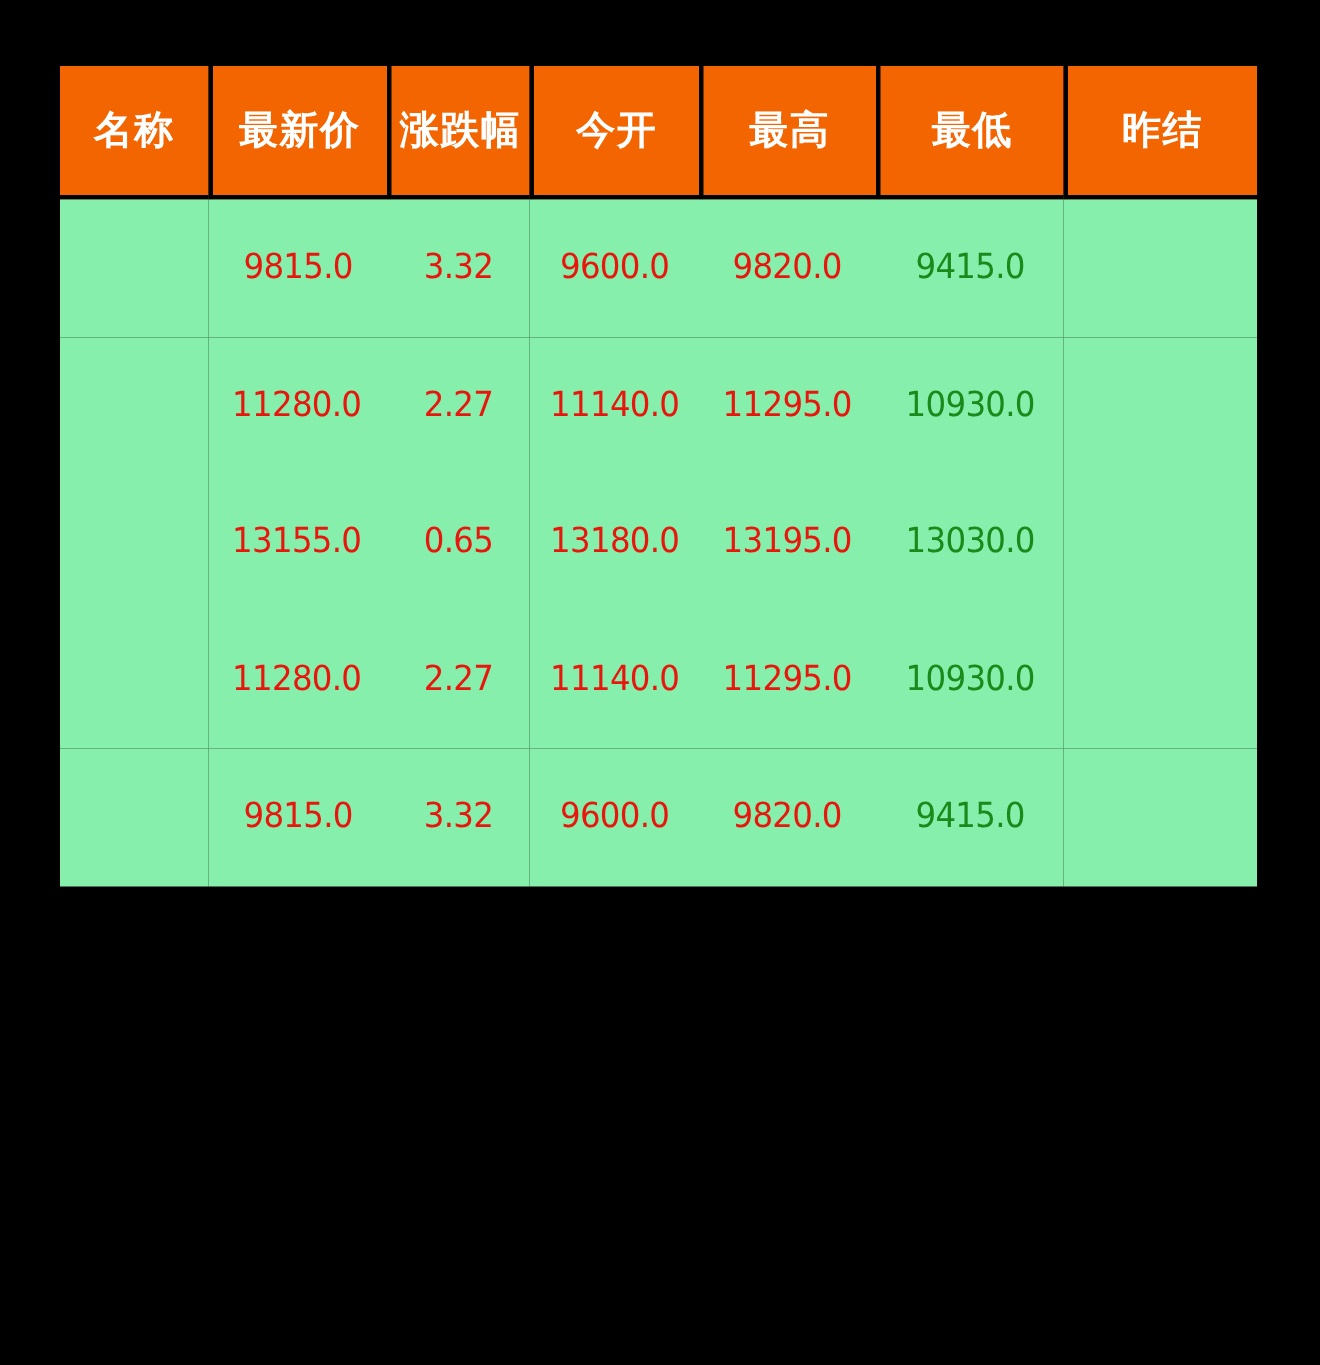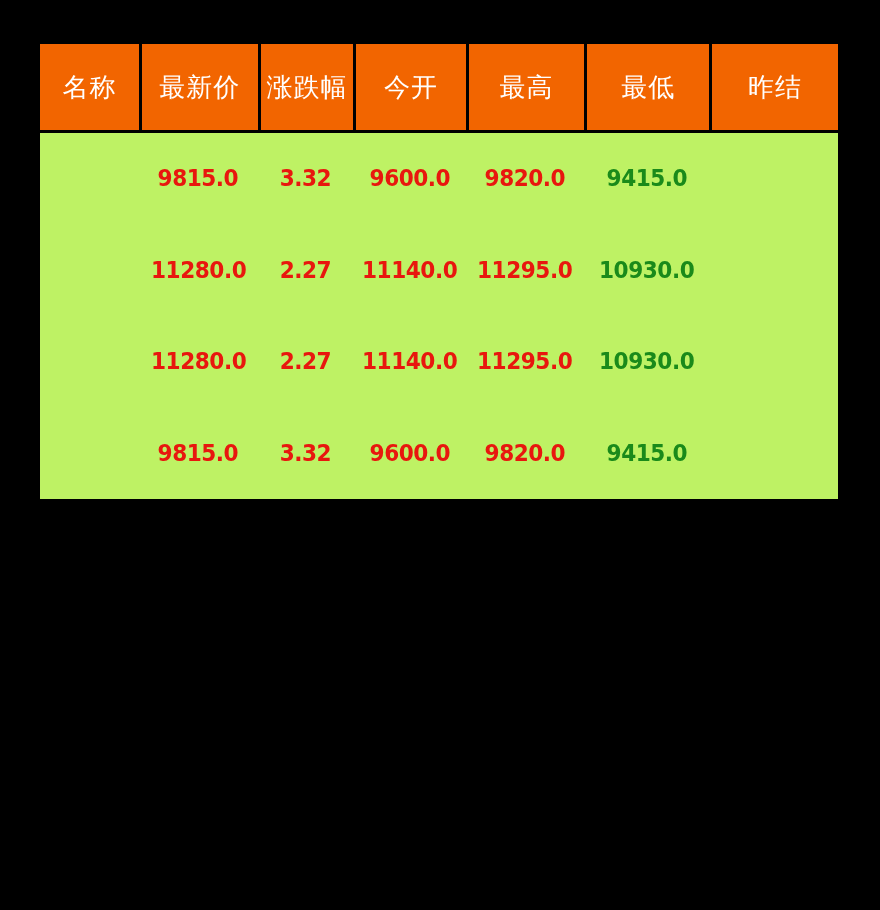--- a/index.html
+++ b/index.html
@@ -31,47 +31,47 @@
   col.c-open   { width: 109px; }
   col.c-high   { width: 115px; }
   col.c-low    { width: 121px; }
   col.c-prev   { width: 125px; }
 
   
   thead th {
     background: #F26500;
     color: #FFFFFF;
     font-family: "DejaVu Serif", "Liberation Serif", serif;
-    font-weight: normal;
+    font-weight: bold;
     font-size: 26px;
     line-height: 1;
     height: 86px;
     text-align: center;
     vertical-align: middle;
     padding: 0;
     border-left: 3px solid #000000;
     border-bottom: 3px solid #000000;
     letter-spacing: 1px;
     white-space: nowrap;
   }
   thead th:first-child { border-left: none; }
 
   
   tbody td {
     height: 91.5px;
     padding: 0;
     text-align: center;
     vertical-align: middle;
     font-family: "DejaVu Sans", "Liberation Sans", sans-serif;
-    font-weight: bold;
+    font-weight: normal;
     font-size: 23px;
     line-height: 1;
     white-space: nowrap;
     letter-spacing: -0.5px;
-    background: #bef264;
+    background: #86efac;
   }
   tbody td.up   { color: #E8170E; }
   tbody td.down { color: #1A8A1A; }
   tbody td.blank { color: transparent; }
 
   
   .num {
     display: inline-block;
     transform: scaleX(0.94);
     transform-origin: center;
@@ -115,20 +115,29 @@
         <td class="blank"><span class="num"></span></td>
         <td class="up"><span class="num">11280.0</span></td>
         <td class="up"><span class="num">2.27</span></td>
         <td class="up"><span class="num">11140.0</span></td>
         <td class="up"><span class="num">11295.0</span></td>
         <td class="down"><span class="num">10930.0</span></td>
         <td class="blank"><span class="num"></span></td>
       </tr>
       <tr>
         <td class="blank"><span class="num"></span></td>
+        <td class="up"><span class="num">13155.0</span></td>
+        <td class="up"><span class="num">0.65</span></td>
+        <td class="up"><span class="num">13180.0</span></td>
+        <td class="up"><span class="num">13195.0</span></td>
+        <td class="down"><span class="num">13030.0</span></td>
+        <td class="blank"><span class="num"></span></td>
+      </tr>
+      <tr>
+        <td class="blank"><span class="num"></span></td>
         <td class="up"><span class="num">11280.0</span></td>
         <td class="up"><span class="num">2.27</span></td>
         <td class="up"><span class="num">11140.0</span></td>
         <td class="up"><span class="num">11295.0</span></td>
         <td class="down"><span class="num">10930.0</span></td>
         <td class="blank"><span class="num"></span></td>
       </tr>
       <tr>
         <td class="blank"><span class="num"></span></td>
         <td class="up"><span class="num">9815.0</span></td>

